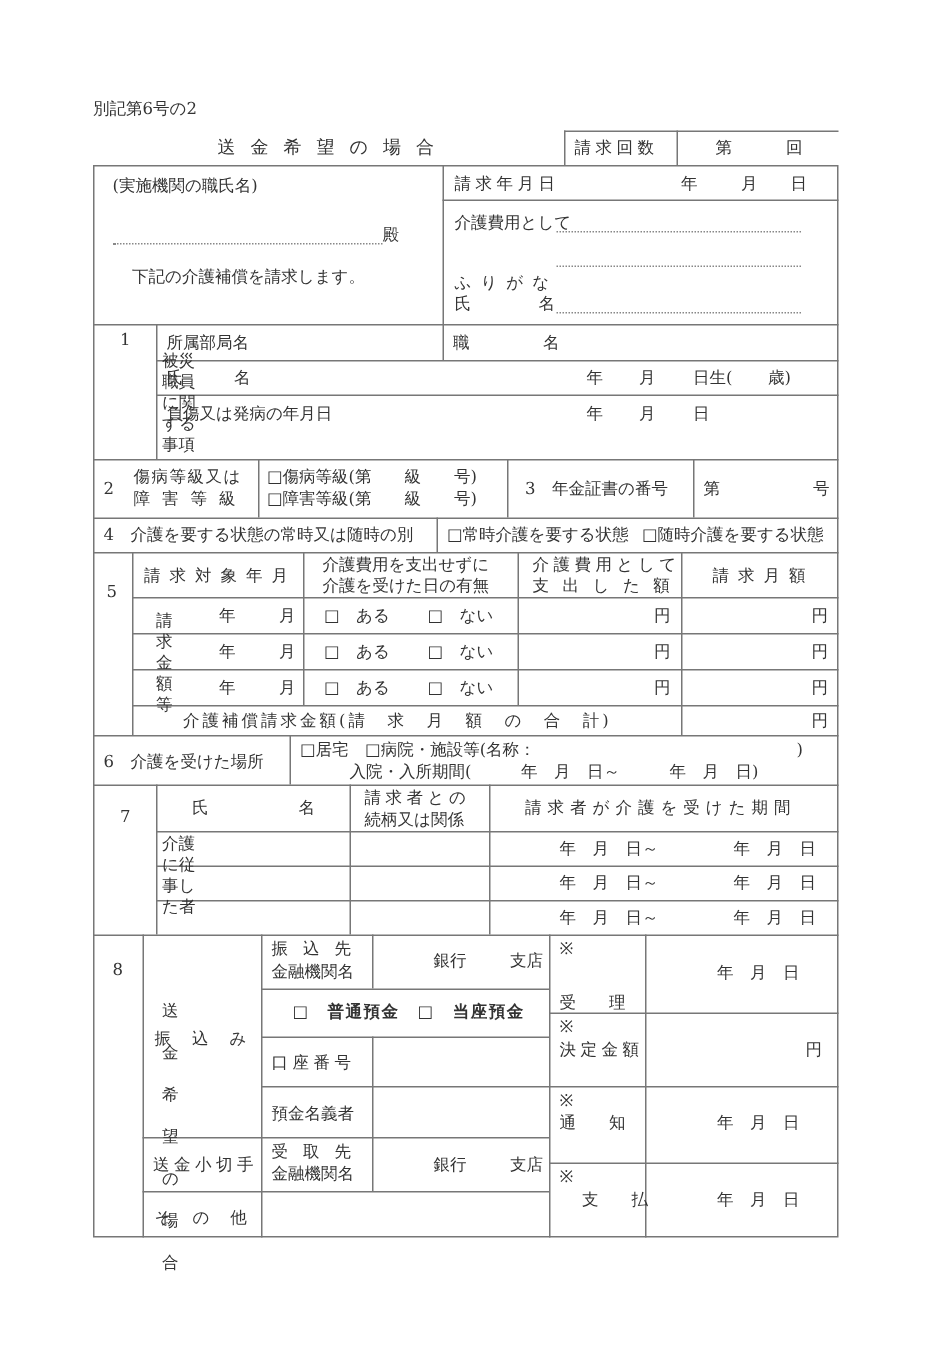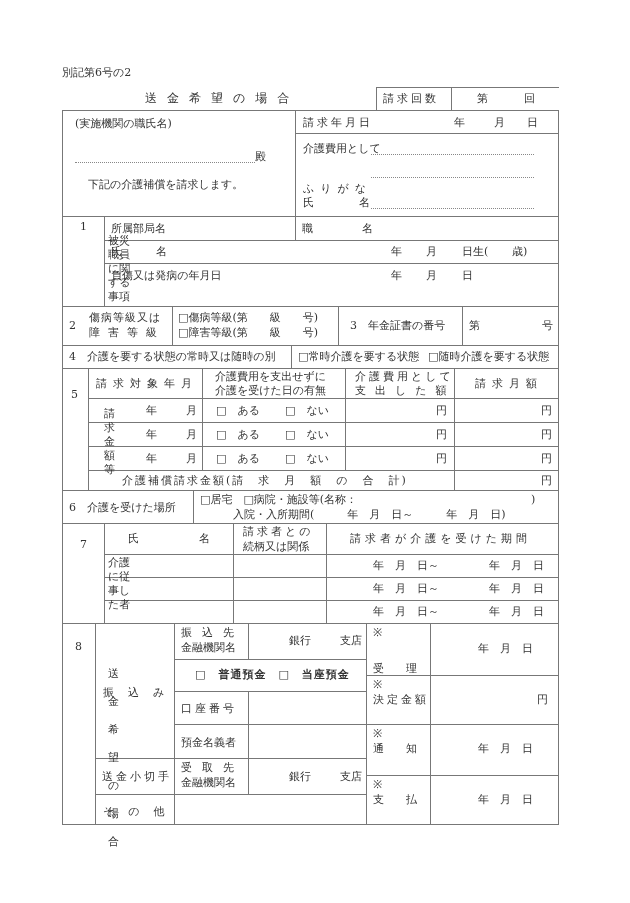--- a/index.html
+++ b/index.html
@@ -243,14 +243,14 @@
 <div class="t" style="left:373px;top:626px;">※</div>
 <div class="t" style="left:373px;top:662px;">受　　理</div>
 <div class="t" style="left:478px;top:642px;">年　月　日</div>
 <div class="t" style="left:373px;top:678px;">※</div>
 <div class="t sp2" style="left:373px;top:693px;">決定金額</div>
 <div class="t" style="left:537px;top:693px;">円</div>
 <div class="t" style="left:373px;top:727px;">※</div>
 <div class="t" style="left:373px;top:742px;">通　　知</div>
 <div class="t" style="left:478px;top:742px;">年　月　日</div>
 <div class="t" style="left:373px;top:778px;">※</div>
-<div class="t" style="left:373px;top:793px;">支　　払</div>
+<div class="t" style="left:388px;top:793px;">支　　払</div>
 <div class="t" style="left:478px;top:793px;">年　月　日</div>
 
 </body></html>

